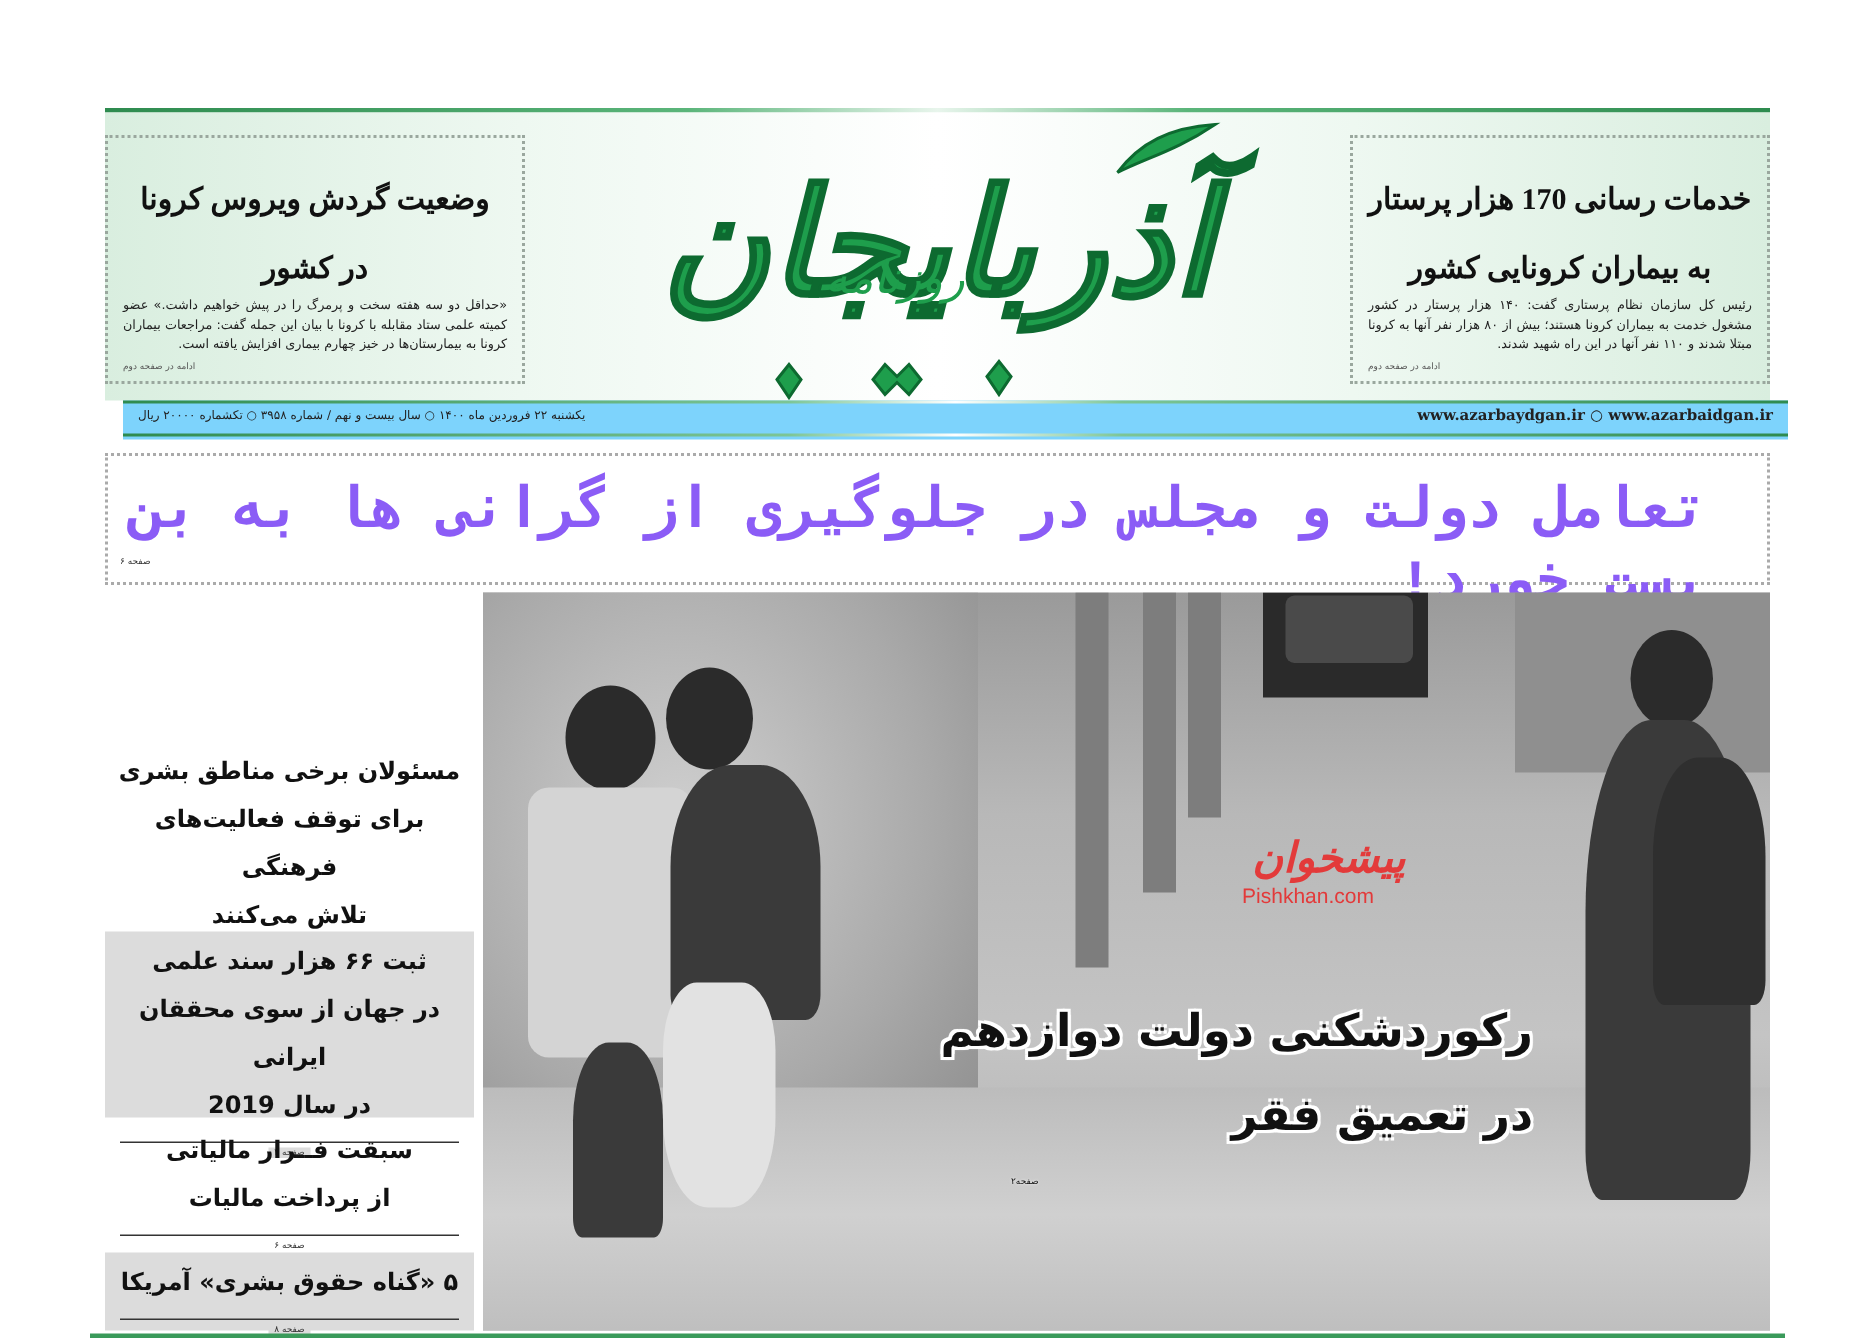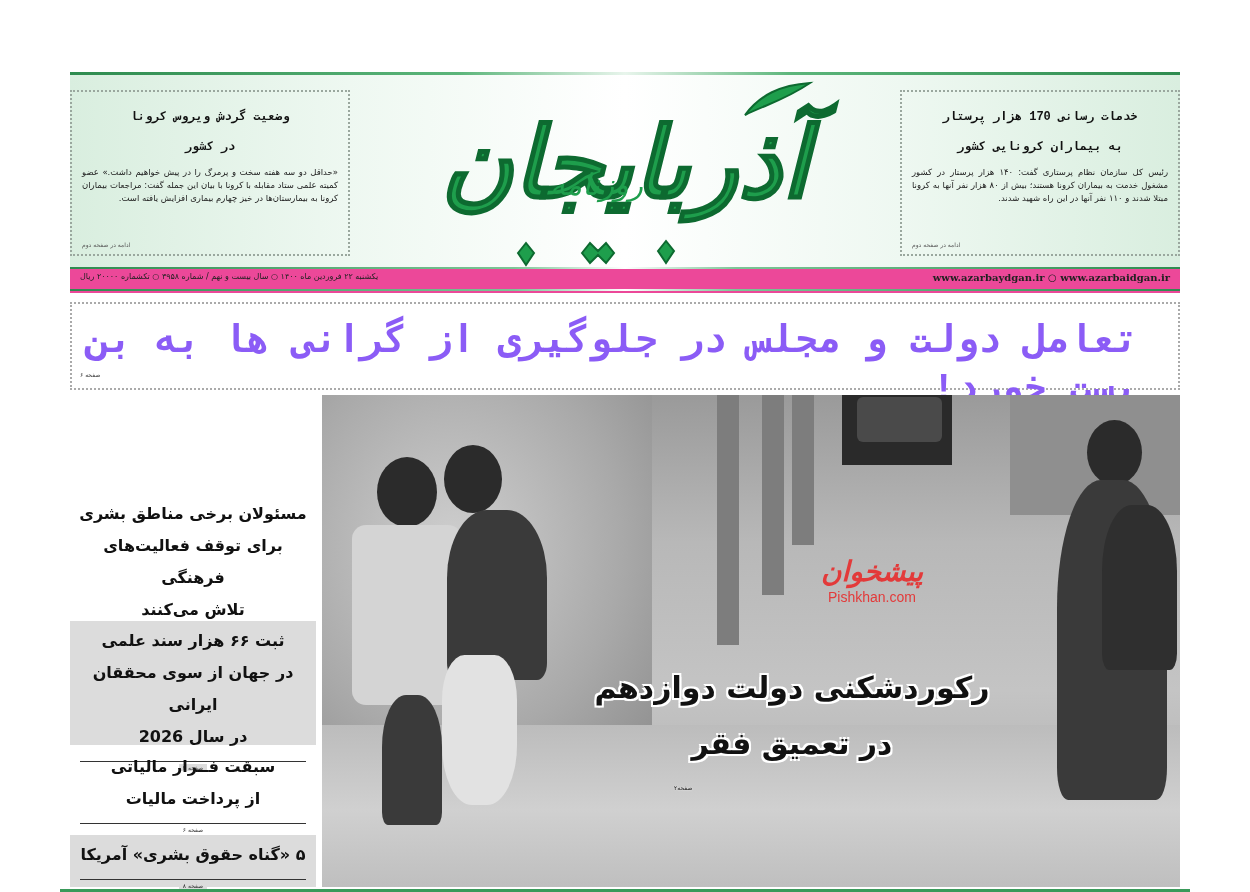--- a/index.html
+++ b/index.html
@@ -11,33 +11,33 @@
   
   .mast-top-line { position: absolute; left: 0; top: 0; width: 1110px; height: 3px;
     background: linear-gradient(90deg, #2e8b4f 0%, #5bb57a 35%, #e8f5ec 50%, #5bb57a 65%, #2e8b4f 100%); }
   .mast { position: absolute; left: 0; top: 3px; width: 1110px; height: 192px;
     background: linear-gradient(90deg, #d9eedf 0%, #eef8f1 25%, #ffffff 50%, #eef8f1 75%, #d9eedf 100%); }
 
   .teaser { position: absolute; top: 15px; width: 280px; height: 166px;
     border: 2px dotted #9aa79e; padding: 10px 10px 6px 10px; direction: rtl; text-align: center; }
   .teaser.left { left: 0; }
   .teaser.right { right: 0; }
-  .teaser h3 { font-family: Liberation Mono, monospace; font-weight: bold; font-size: 12px; line-height: 30px; color: #111; }
+  .teaser h3 { font-family: Liberation Serif, serif; font-weight: bold; font-size: 20px; line-height: 30px; color: #111; margin-top: 16px; }
   .teaser p { font-size: 8.5px; line-height: 13px; text-align: justify; color: #222; margin-top: 4px; }
   .teaser .more { position: absolute; bottom: 6px; left: 10px; font-size: 6px; color: #555; }
 
   .logo { position: absolute; left: 330px; top: 0px; width: 450px; height: 215px; }
   .logo svg { width: 100%; height: 100%; }
   .logo-text { position: absolute; left: 0; top: 30px; width: 450px; text-align: center;
     font-family: "DejaVu Serif", serif; font-size: 98px; font-weight: bold; font-style: italic; color: #1e9e4c;
     -webkit-text-stroke: 2px #0d6a30; direction: rtl; letter-spacing: -2px; }
   .logo-sub { position: absolute; left: 150px; top: 92px; font-family: "DejaVu Serif", serif; font-style: italic;
     font-size: 30px; color: #1e9e4c; direction: rtl; }
 
-  .dateline-bar { position: absolute; left: 0; top: 195px; width: 1110px; height: 26px; background: #ec4899; }
+  .dateline-bar { position: absolute; left: 12px; top: 195px; width: 1110px; height: 26px; background: #7dd3fc; }
   .dateline-bar .line { position: absolute; left: 0; width: 1110px; height: 2px;
     background: linear-gradient(90deg, #2e8b4f 0%, #7cc596 40%, #ffffff 50%, #7cc596 60%, #2e8b4f 100%); }
   .dateline { position: absolute; left: 10px; top: 5px; width: 400px; font-size: 8px; direction: rtl; text-align: left; color: #222; }
   .urls { position: absolute; right: 10px; top: 5px; font-family: "DejaVu Serif", serif; font-size: 10px; font-weight: bold; color: #222; }
 
   
   .headline-box { position: absolute; left: 0; top: 230px; width: 1110px; height: 88px;
     border: 2px dotted #aaa; direction: rtl; }
   .headline-box h1 { position: absolute; right: 40px; top: 14px; font-family: Liberation Mono, monospace;
     font-weight: bold; font-size: 38px; line-height: 48px; color: #8b5cf6; letter-spacing: -0.5px; }
@@ -64,24 +64,24 @@
   .photo .car { position: absolute; left: 535px; top: 2px; width: 85px; height: 45px; background: #4a4a4a; border-radius: 6px; }
   .photo .ground { position: absolute; left: 0; top: 330px; width: 858px; height: 170px;
     background: linear-gradient(180deg, #bcbcbc 0%, #d0d0d0 50%, #bdbdbd 100%); }
   .photo .wall-right { position: absolute; right: 0; top: 0; width: 170px; height: 120px; background: #8f8f8f; }
   .kid { position: absolute; background: #3a3a3a; border-radius: 40% 40% 10% 10%; }
   .kid-head { position: absolute; background: #2b2b2b; border-radius: 50%; }
   .shirt-light { position: absolute; background: #d4d4d4; border-radius: 14px; }
   .bag { position: absolute; background: #e2e2e2; border-radius: 30% 30% 40% 40%; }
 
   .watermark { position: absolute; left: 485px; top: 160px; width: 130px; text-align: center; color: #e33a3a; }
-  .watermark .wm-fa { font-family: "DejaVu Serif", serif; font-size: 28px; font-style: italic; font-weight: bold; line-height: 34px; direction: rtl; }
+  .watermark .wm-fa { font-family: "DejaVu Serif", serif; font-size: 28px; font-style: italic; font-weight: bold; line-height: 34px; direction: rtl; text-align: right; }
   .watermark .wm-en { font-family: "Liberation Sans", sans-serif; font-size: 14px; line-height: 16px; }
 
-  .photo-headline { position: absolute; left: 240px; top: 265px; width: 460px; direction: rtl; text-align: center; }
+  .photo-headline { position: absolute; left: 240px; top: 265px; width: 460px; direction: rtl; text-align: right; }
   .photo-headline div { font-family: "DejaVu Sans", sans-serif; font-weight: bold; font-size: 30px; line-height: 56px; color: #111;
     text-shadow: 0 0 3px #fff, 0 0 3px #fff, 2px 2px 0 #fff, -2px -2px 0 #fff, 2px -2px 0 #fff, -2px 2px 0 #fff; }
   .photo-pg { position: absolute; left: 352px; top: 389px; font-size: 6px; color: #111; direction: rtl;
     text-shadow: 0 0 2px #fff; }
 
   .bottom-line { position: absolute; left: -10px; top: 817px; width: 1130px; height: 3px; background: #3a9a5a; }
 </style>
 </head>
 <body>
 
@@ -136,21 +136,21 @@
     <div class="side-item white" style="top:99px; height:125px;">
       <h4>مسئولان برخی مناطق بشری</h4>
       <h4 style="padding-top:0;">برای توقف فعالیت‌های فرهنگی</h4>
       <h4 style="padding-top:0;">تلاش می‌کنند</h4>
       <div class="side-rule"><span>صفحه ۲</span></div>
     </div>
 
     <div class="side-item grey" style="top:226px; height:124px;">
       <h4>ثبت ۶۶ هزار سند علمی</h4>
       <h4 style="padding-top:0;">در جهان از سوی محققان ایرانی</h4>
-      <h4 style="padding-top:0;">در سال 2026</h4>
+      <h4 style="padding-top:0;">در سال 2019</h4>
       <div class="side-rule"><span>صفحه ۲</span></div>
     </div>
 
     <div class="side-item white" style="top:352px; height:86px;">
       <h4>سبقت فــرار مالیاتی</h4>
       <h4 style="padding-top:0;">از پرداخت مالیات</h4>
       <div class="side-rule"><span>صفحه ۶</span></div>
     </div>
 
     <div class="side-item grey" style="top:440px; height:52px;">

